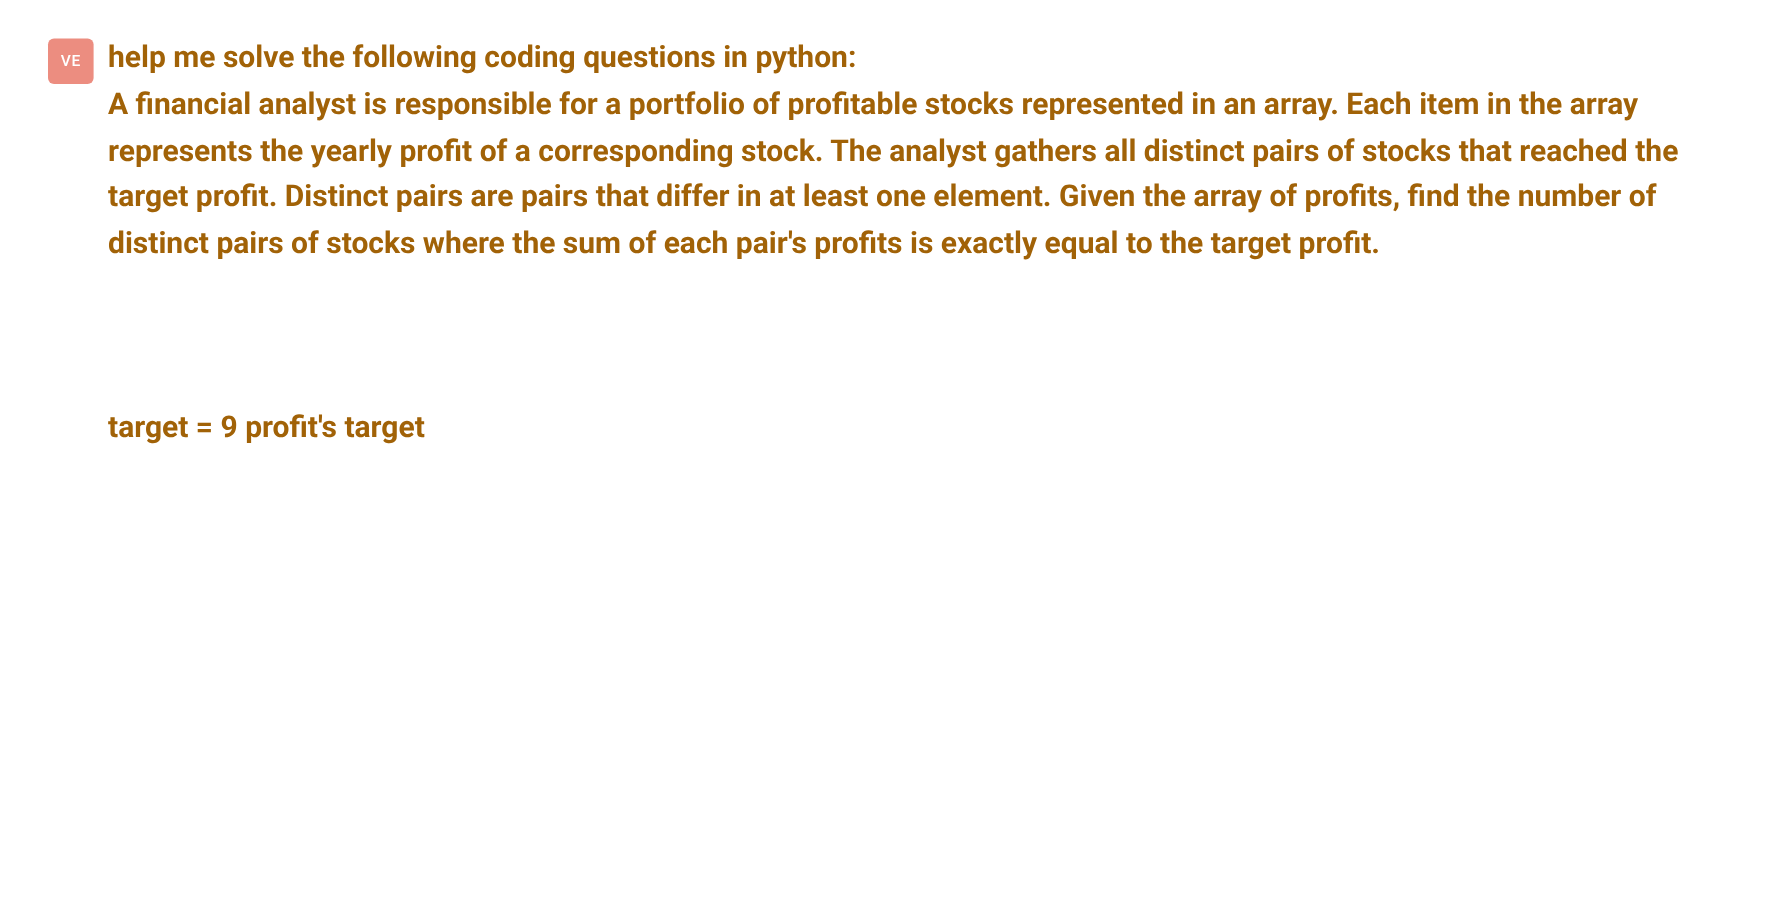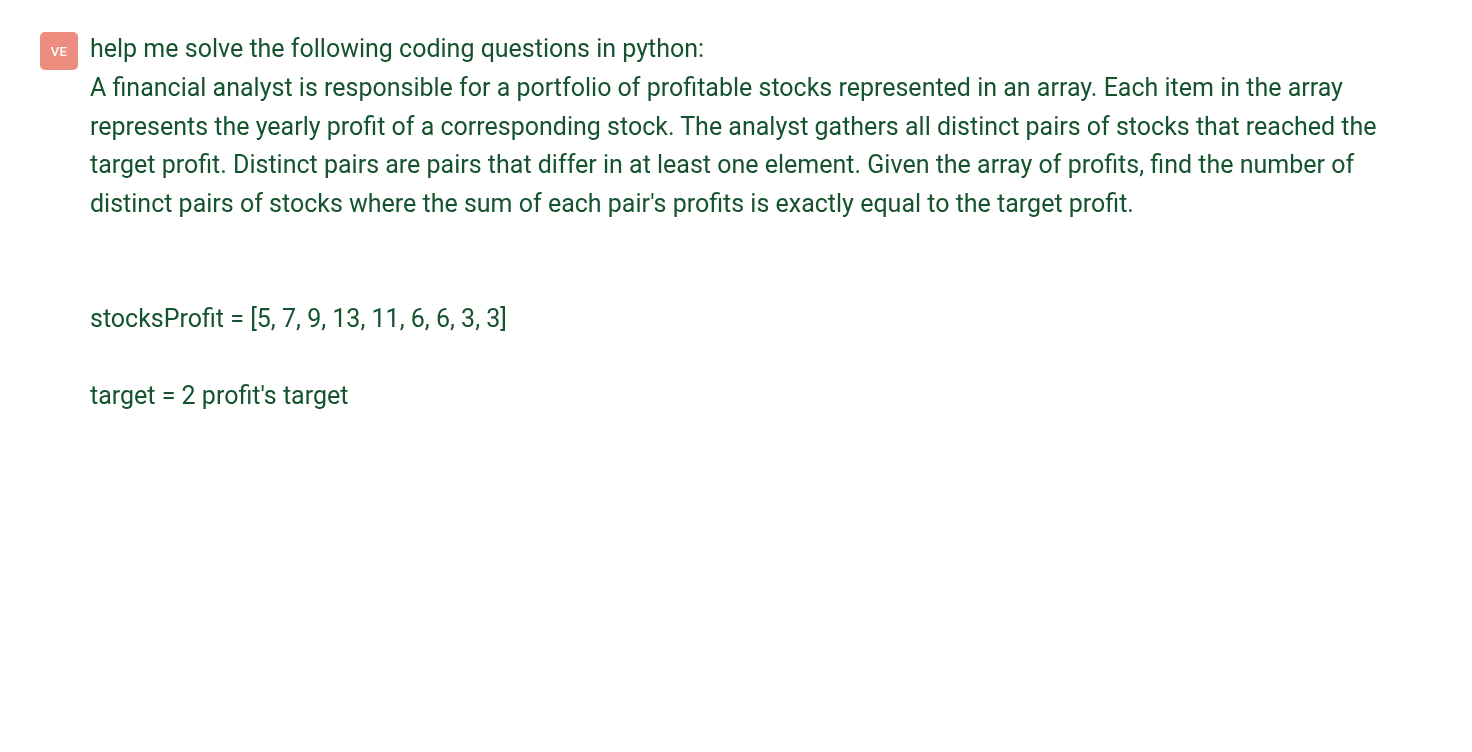--- a/index.html
+++ b/index.html
@@ -33,24 +33,24 @@
       color: #ffffff;
       font-size: 13px;
       font-weight: 500;
       letter-spacing: 0.5px;
       flex-shrink: 0;
       margin-top: 2px;
     }
     
     .message-content {
       flex: 1;
-      color: #14532d;
+      color: #a16207;
       font-size: 25px;
       line-height: 1.55;
-      font-weight: 400;
+      font-weight: 700;
     }
     
     .message-content p {
       margin: 0;
     }
     
     .spacer {
       height: 38px;
     }
   </style>
@@ -59,17 +59,16 @@
 
 <div class="message-container">
   <div class="avatar">
     <span>VE</span>
   </div>
   <div class="message-content">
     <p>help me solve the following coding questions in python:</p>
     <p>A financial analyst is responsible for a portfolio of profitable stocks represented in an array. Each item in the array represents the yearly profit of a corresponding stock. The analyst gathers all distinct pairs of stocks that reached the target profit. Distinct pairs are pairs that differ in at least one element. Given the array of profits, find the number of distinct pairs of stocks where the sum of each pair's profits is exactly equal to the target profit.</p>
     <div class="spacer"></div>
     <div class="spacer"></div>
-    <p>stocksProfit = [5, 7, 9, 13, 11, 6, 6, 3, 3]</p>
     <div class="spacer"></div>
-    <p>target = 2 profit's target</p>
+    <p>target = 9 profit's target</p>
   </div>
 </div>
 
 </body></html>

